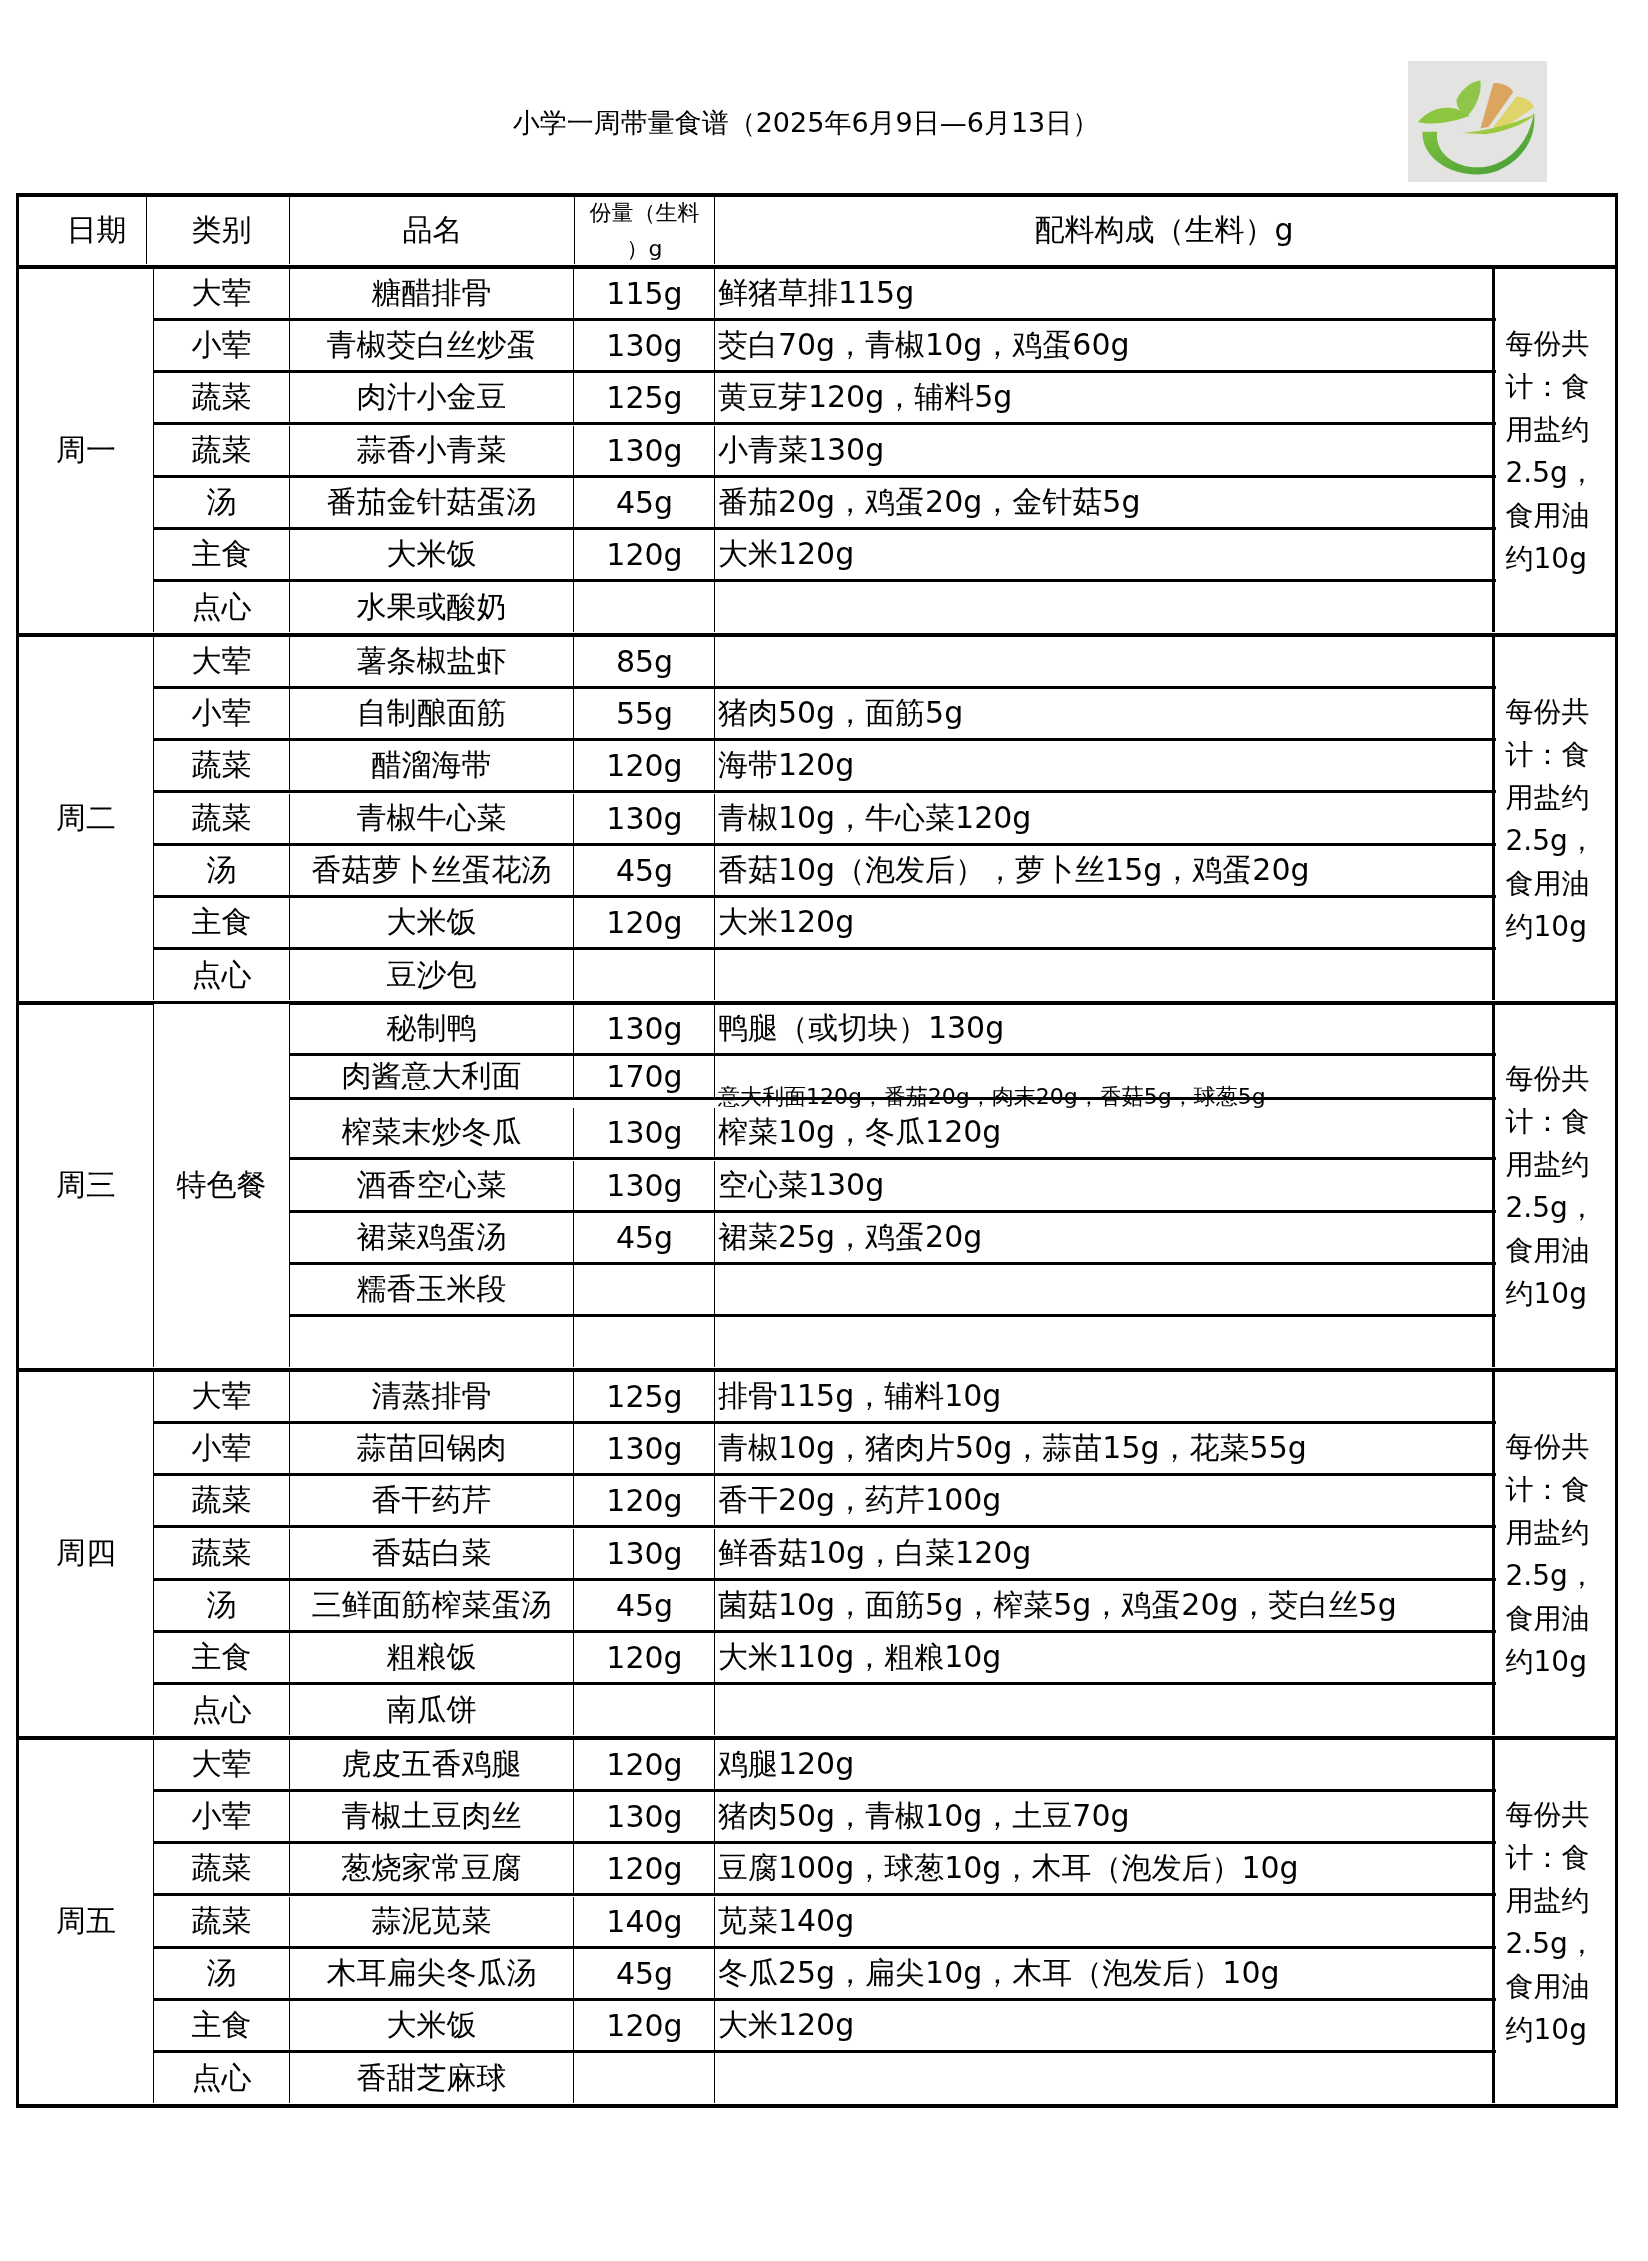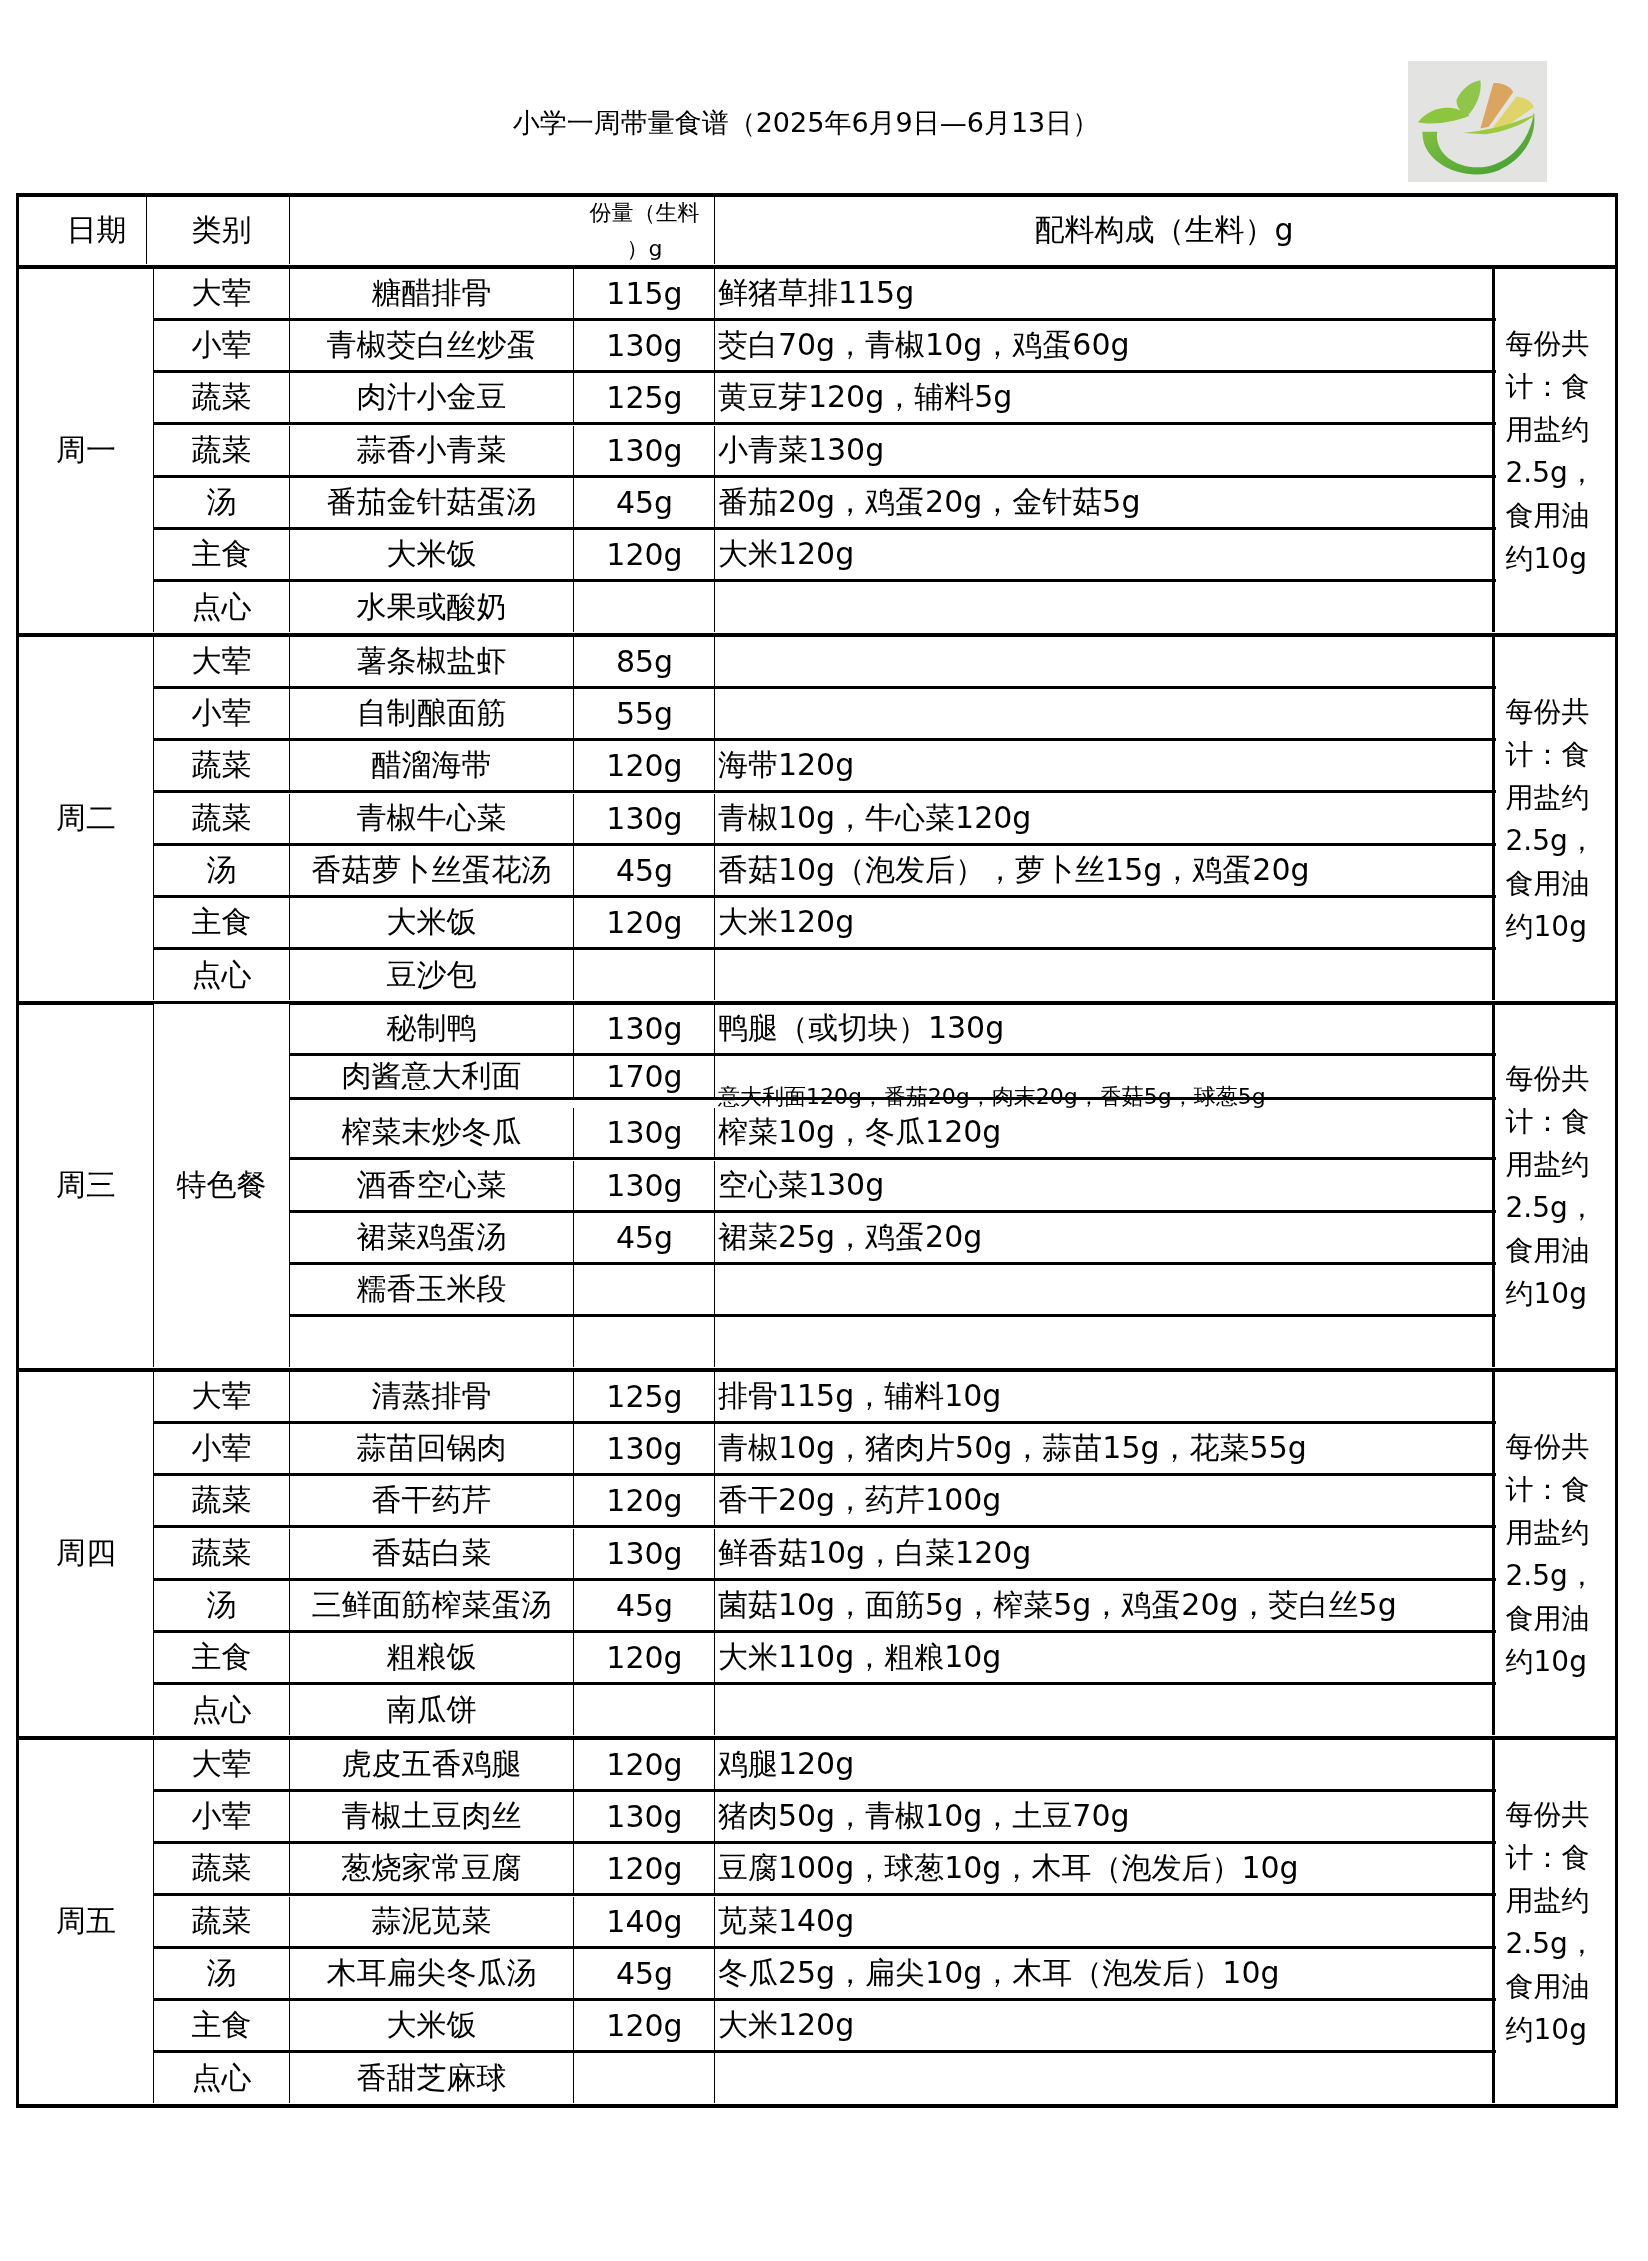--- a/index.html
+++ b/index.html
@@ -58,20 +58,21 @@
     <path d="M112 105 L 132 35 C 140 32, 158 38, 163 48 L 125 102 Z" fill="#dba55f"></path>
     <path d="M128 108 L 168 55 C 178 55, 192 62, 195 72 L 140 110 Z" fill="#dfd46a"></path>
     <path d="M85 112 C 120 108, 160 100, 198 82 C 190 92, 160 108, 120 114 Z" fill="#9cc93f"></path>
   </svg>
 </div>
 
 <div class="tbl">
   <div class="hdr">
     <div class="hcell" style="left:0;width:128px;padding-left:28px;">日期</div>
     <div class="hcell" style="left:135px;width:136px;">类别</div>
+    <div class="hcell" style="left:272px;width:284px;">品名</div>
     <div class="hcell small" style="left:556px;width:140px;">
       <span>份量（生料</span>
       <span>）g</span>
     </div>
     <div class="hcell last" style="left:696px;width:898px;">配料构成（生料）g</div>
   </div>
 
   <div id="days">
       <div class="day" style="top: 76px;">
         <div class="daylabel">周一</div>
@@ -128,20 +129,21 @@
         <div class="rows">
           <div class="row" style="top:0px;height:52px;">
             <div class="cell c-cat">大荤</div>
             <div class="cell c-name">薯条椒盐虾</div>
             <div class="cell c-qty">85g</div>
           </div>
           <div class="row" style="top:52px;height:52px;">
             <div class="cell c-cat">小荤</div>
             <div class="cell c-name">自制酿面筋</div>
             <div class="cell c-qty">55g</div>
+            <div class="cell c-ing">猪肉50g，面筋5g</div>
           </div>
           <div class="row" style="top:104px;height:52px;">
             <div class="cell c-cat">蔬菜</div>
             <div class="cell c-name">醋溜海带</div>
             <div class="cell c-qty">120g</div>
             <div class="cell c-ing">海带120g</div>
           </div>
           <div class="row" style="top:157px;height:52px;">
             <div class="cell c-cat">蔬菜</div>
             <div class="cell c-name">青椒牛心菜</div>

